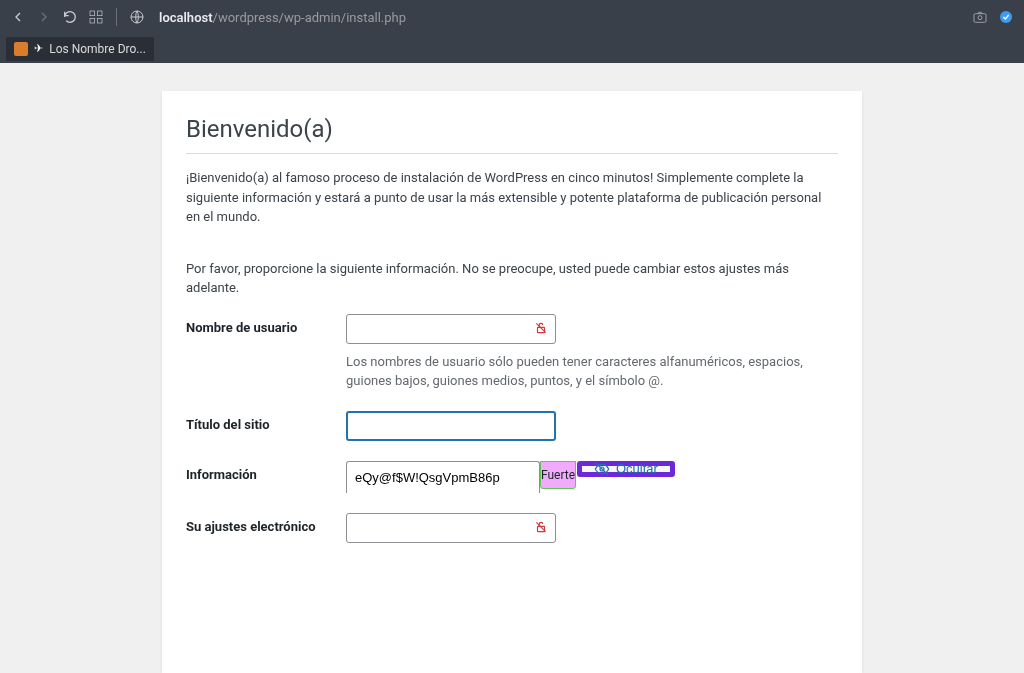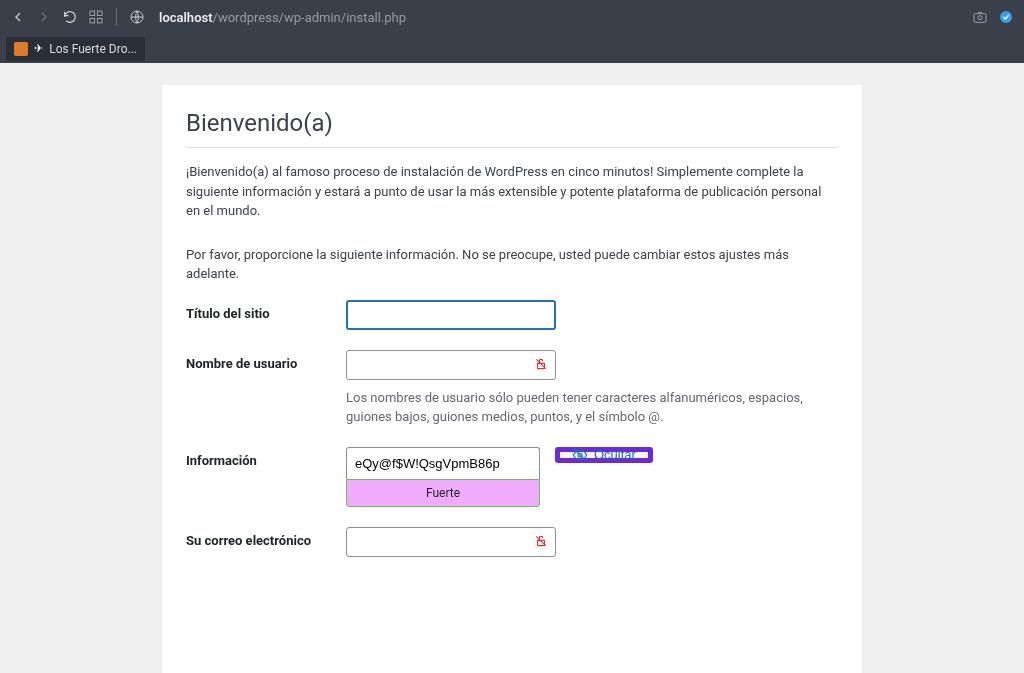--- a/index.html
+++ b/index.html
@@ -70,41 +70,41 @@
     .tab-plane {
       color: #fff;
       font-size: 11px;
     }
     .content-area {
       background: #f0f0f1;
       height: calc(673px - 63px);
       overflow-y: auto;
       display: flex;
       justify-content: center;
-      padding-top: 22px;
+      padding-top: 28px;
     }
     .install-box {
       width: 700px;
       background: #fff;
       padding: 24px 24px 40px 24px;
       box-shadow: 0 1px 3px rgba(0,0,0,0.08);
     }
     h1 {
       font-size: 24px;
       font-weight: 400;
       color: #3c434a;
       padding-bottom: 10px;
       border-bottom: 1px solid #dcdcde;
       margin-bottom: 14px;
     }
     .intro-text {
       font-size: 13px;
       color: #3c434a;
       line-height: 1.5;
-      margin-bottom: 24px;
+      margin-bottom: 32px;
     }
     .sub-text {
       font-size: 13px;
       color: #3c434a;
       line-height: 1.5;
       margin-bottom: 16px;
     }
     .form-row {
       display: flex;
       margin-bottom: 20px;
@@ -150,22 +150,22 @@
       line-height: 1.5;
       margin-top: 8px;
     }
     .password-row {
       display: flex;
       gap: 8px;
       align-items: flex-start;
     }
     .password-wrap {
       display: flex;
-      flex-direction: column;
-      width: 194px;
+      flex-direction: row;
+      width: 216px;
     }
     .password-input {
       height: 32px;
       border: 1px solid #8c8f94;
       border-radius: 3px 3px 0 0;
       padding: 0 8px;
       font-size: 13px;
       background: #fff;
       border-bottom: none;
     }
@@ -257,52 +257,52 @@
           <path d="M8 12l3 3 5-6" stroke="#fff" stroke-width="2" fill="none"></path>
         </svg>
     </span>
   </div>
 </div>
 
 <div class="tab-bar">
   <div class="tab">
     <span class="tab-favicon"></span>
     <span class="tab-plane">✈</span>
-    <span>Los Fuerte Dro...</span>
+    <span>Los Nombre Dro...</span>
   </div>
 </div>
 
 <div class="content-area">
   <div class="install-box">
     <h1>Bienvenido(a)</h1>
     <p class="intro-text">¡Bienvenido(a) al famoso proceso de instalación de WordPress en cinco minutos! Simplemente complete la siguiente información y estará a punto de usar la más extensible y potente plataforma de publicación personal en el mundo.</p>
 
     <p class="sub-text">Por favor, proporcione la siguiente información. No se preocupe, usted puede cambiar estos ajustes más adelante.</p>
-
-    <div class="form-row">
-      <div class="form-label">Título del sitio</div>
-      <div class="form-control">
-        <input type="text" class="wp-input focused" value="" style="">
-      </div>
-    </div>
 
     <div class="form-row">
       <div class="form-label">Nombre de usuario</div>
       <div class="form-control">
         <div class="input-with-key">
           <input type="text" class="wp-input" value="" style="">
           <span class="key-icon">
             <svg width="14" height="14" viewBox="0 0 24 24">
                 <rect x="6" y="11" width="12" height="9" rx="1" fill="none" stroke="#d63638" stroke-width="2"></rect>
                 <path d="M9 11V7a3 3 0 0 1 6 0" fill="none" stroke="#d63638" stroke-width="2"></path>
                 <path d="M4 4l16 16" stroke="#d63638" stroke-width="2"></path>
               </svg>
           </span>
         </div>
         <p class="description">Los nombres de usuario sólo pueden tener caracteres alfanuméricos, espacios, guiones bajos, guiones medios, puntos, y el símbolo @.</p>
+      </div>
+    </div>
+
+    <div class="form-row">
+      <div class="form-label">Título del sitio</div>
+      <div class="form-control">
+        <input type="text" class="wp-input focused" value="" style="">
       </div>
     </div>
 
     <div class="form-row">
       <div class="form-label">Información</div>
       <div class="form-control">
         <div class="password-row">
           <div class="password-wrap">
             <input type="text" class="password-input" value="eQy@f$W!QsgVpmB86p" style="">
             <div class="strength-meter">Fuerte</div>
@@ -313,21 +313,21 @@
                 <circle cx="12" cy="12" r="3" fill="none" stroke="#2271b1" stroke-width="1.8"></circle>
                 <path d="M3 3l18 18" stroke="#2271b1" stroke-width="1.8"></path>
               </svg>
             <span>Ocultar</span>
           </button>
         </div>
       </div>
     </div>
 
     <div class="form-row">
-      <div class="form-label">Su correo electrónico</div>
+      <div class="form-label">Su ajustes electrónico</div>
       <div class="form-control">
         <div class="input-with-key">
           <input type="text" class="wp-input" value="" style="">
           <span class="key-icon">
             <svg width="14" height="14" viewBox="0 0 24 24">
                 <rect x="6" y="11" width="12" height="9" rx="1" fill="none" stroke="#d63638" stroke-width="2"></rect>
                 <path d="M9 11V7a3 3 0 0 1 6 0" fill="none" stroke="#d63638" stroke-width="2"></path>
                 <path d="M4 4l16 16" stroke="#d63638" stroke-width="2"></path>
               </svg>
           </span>

